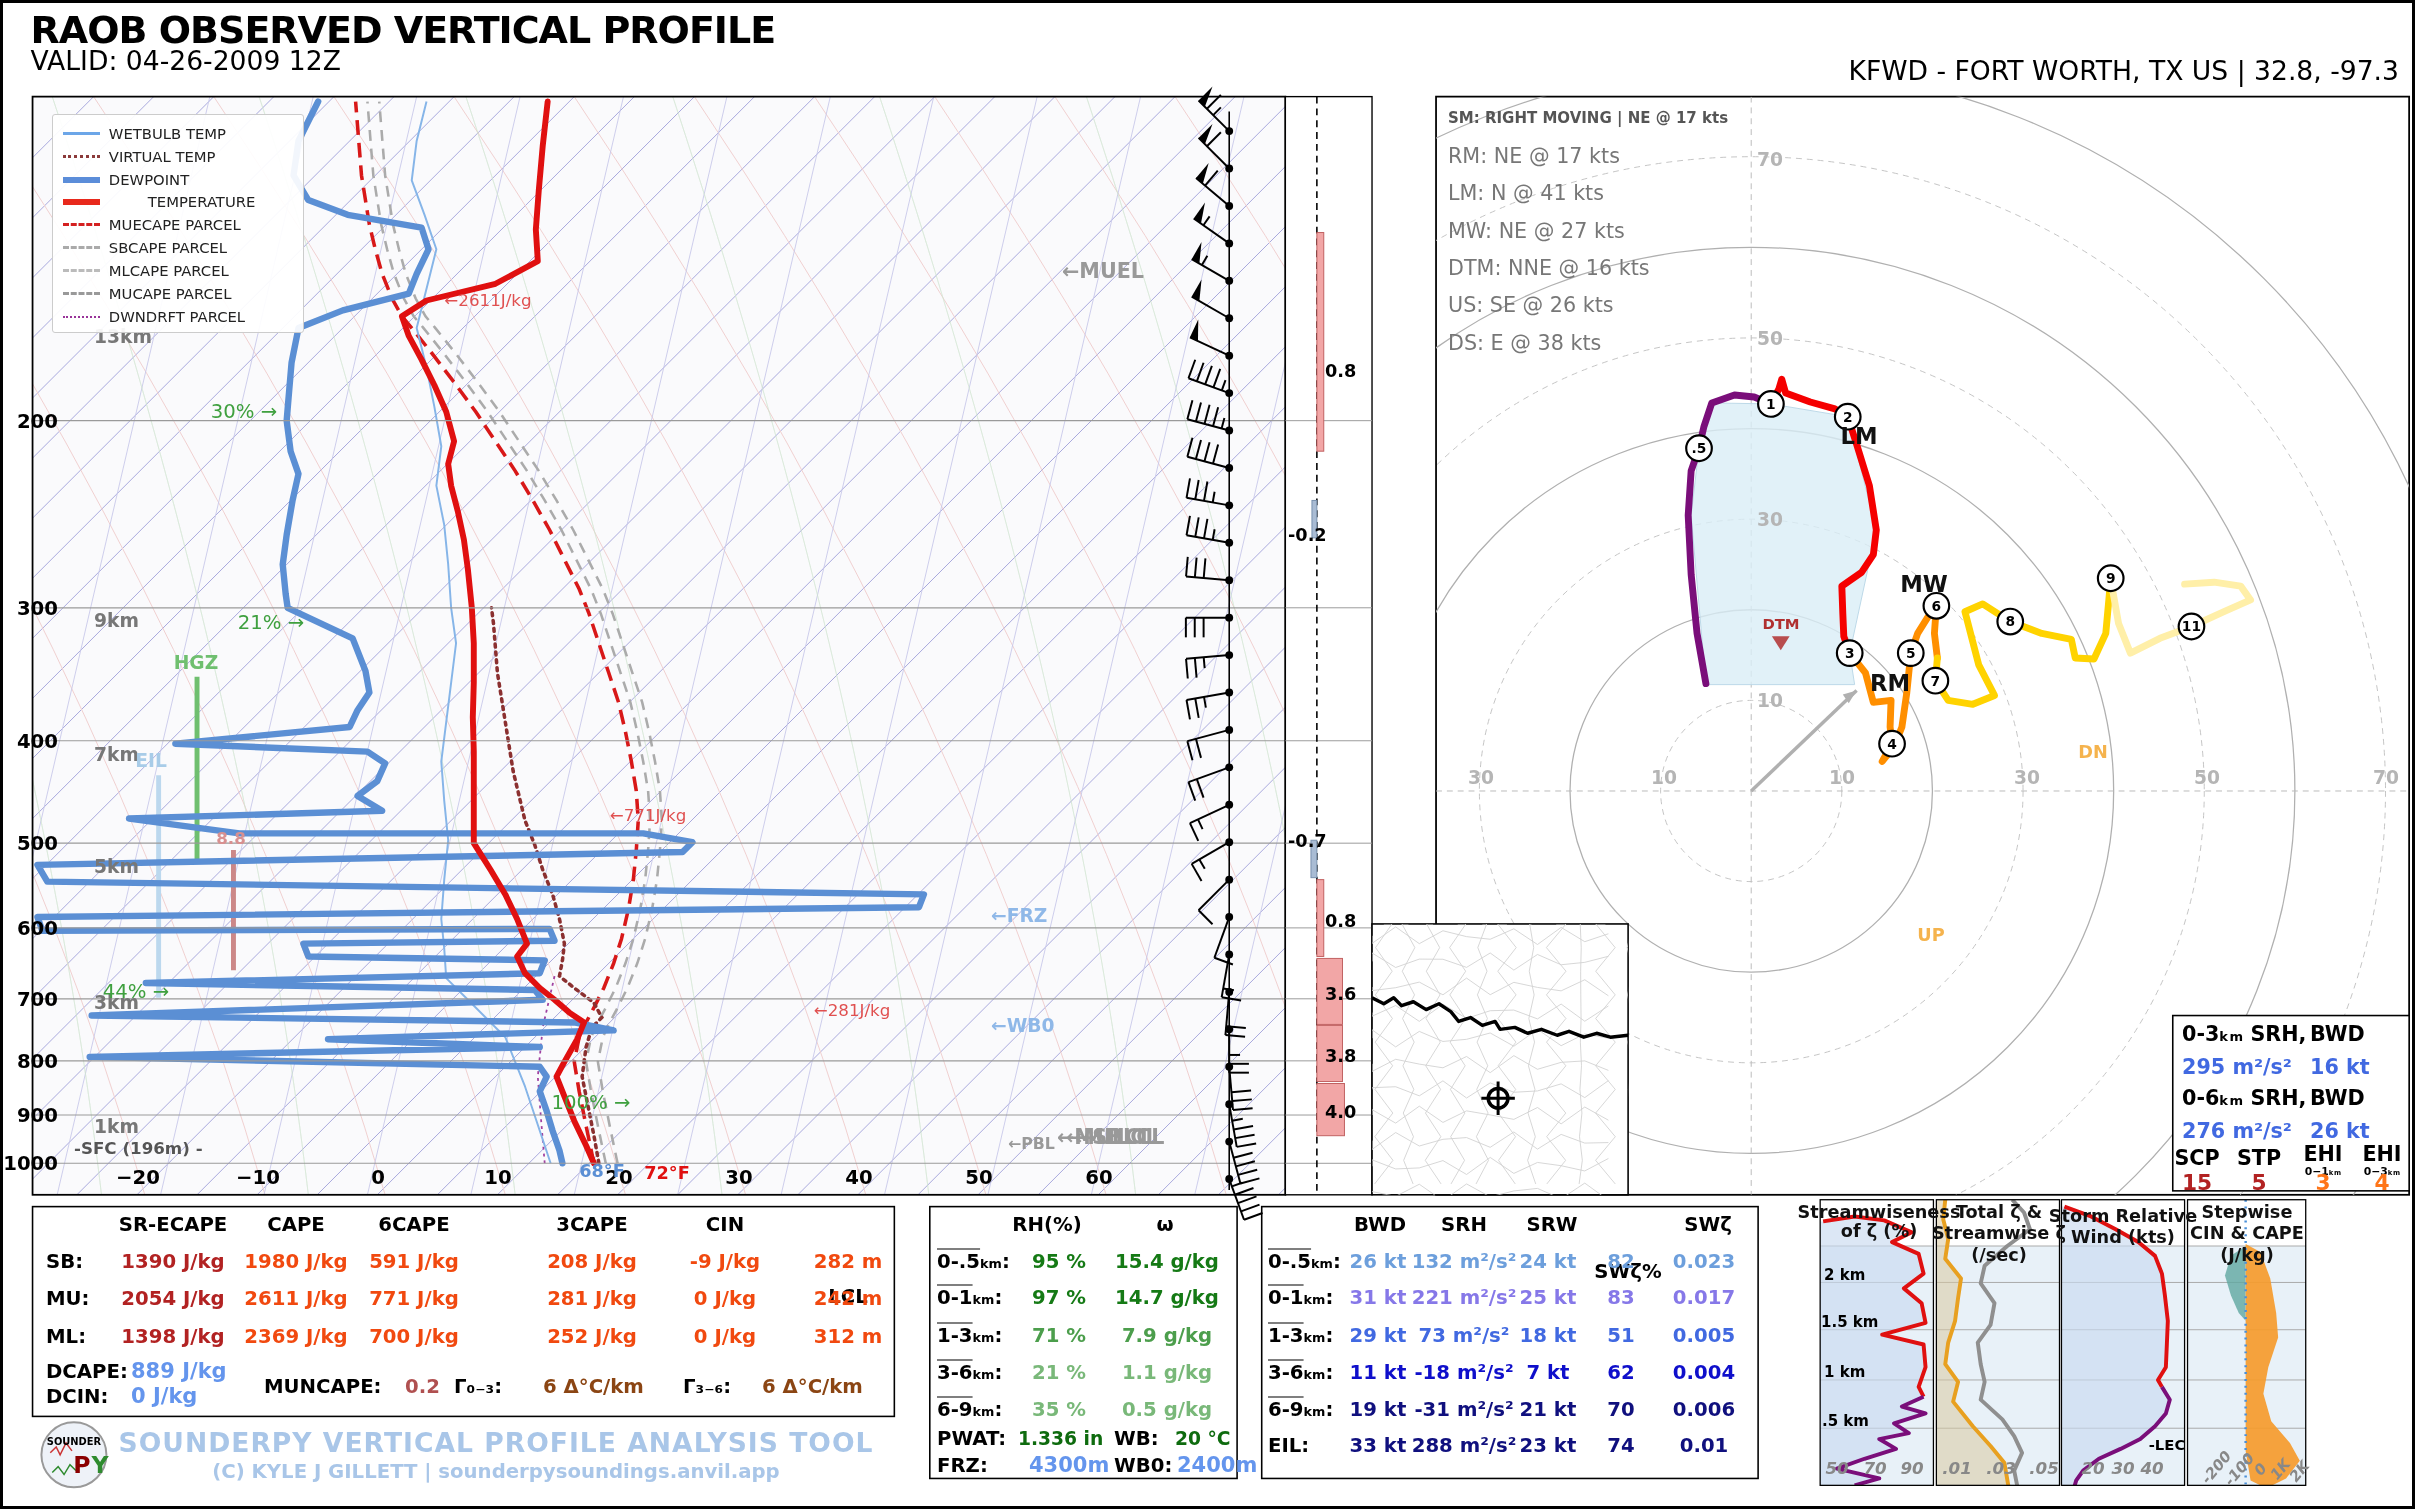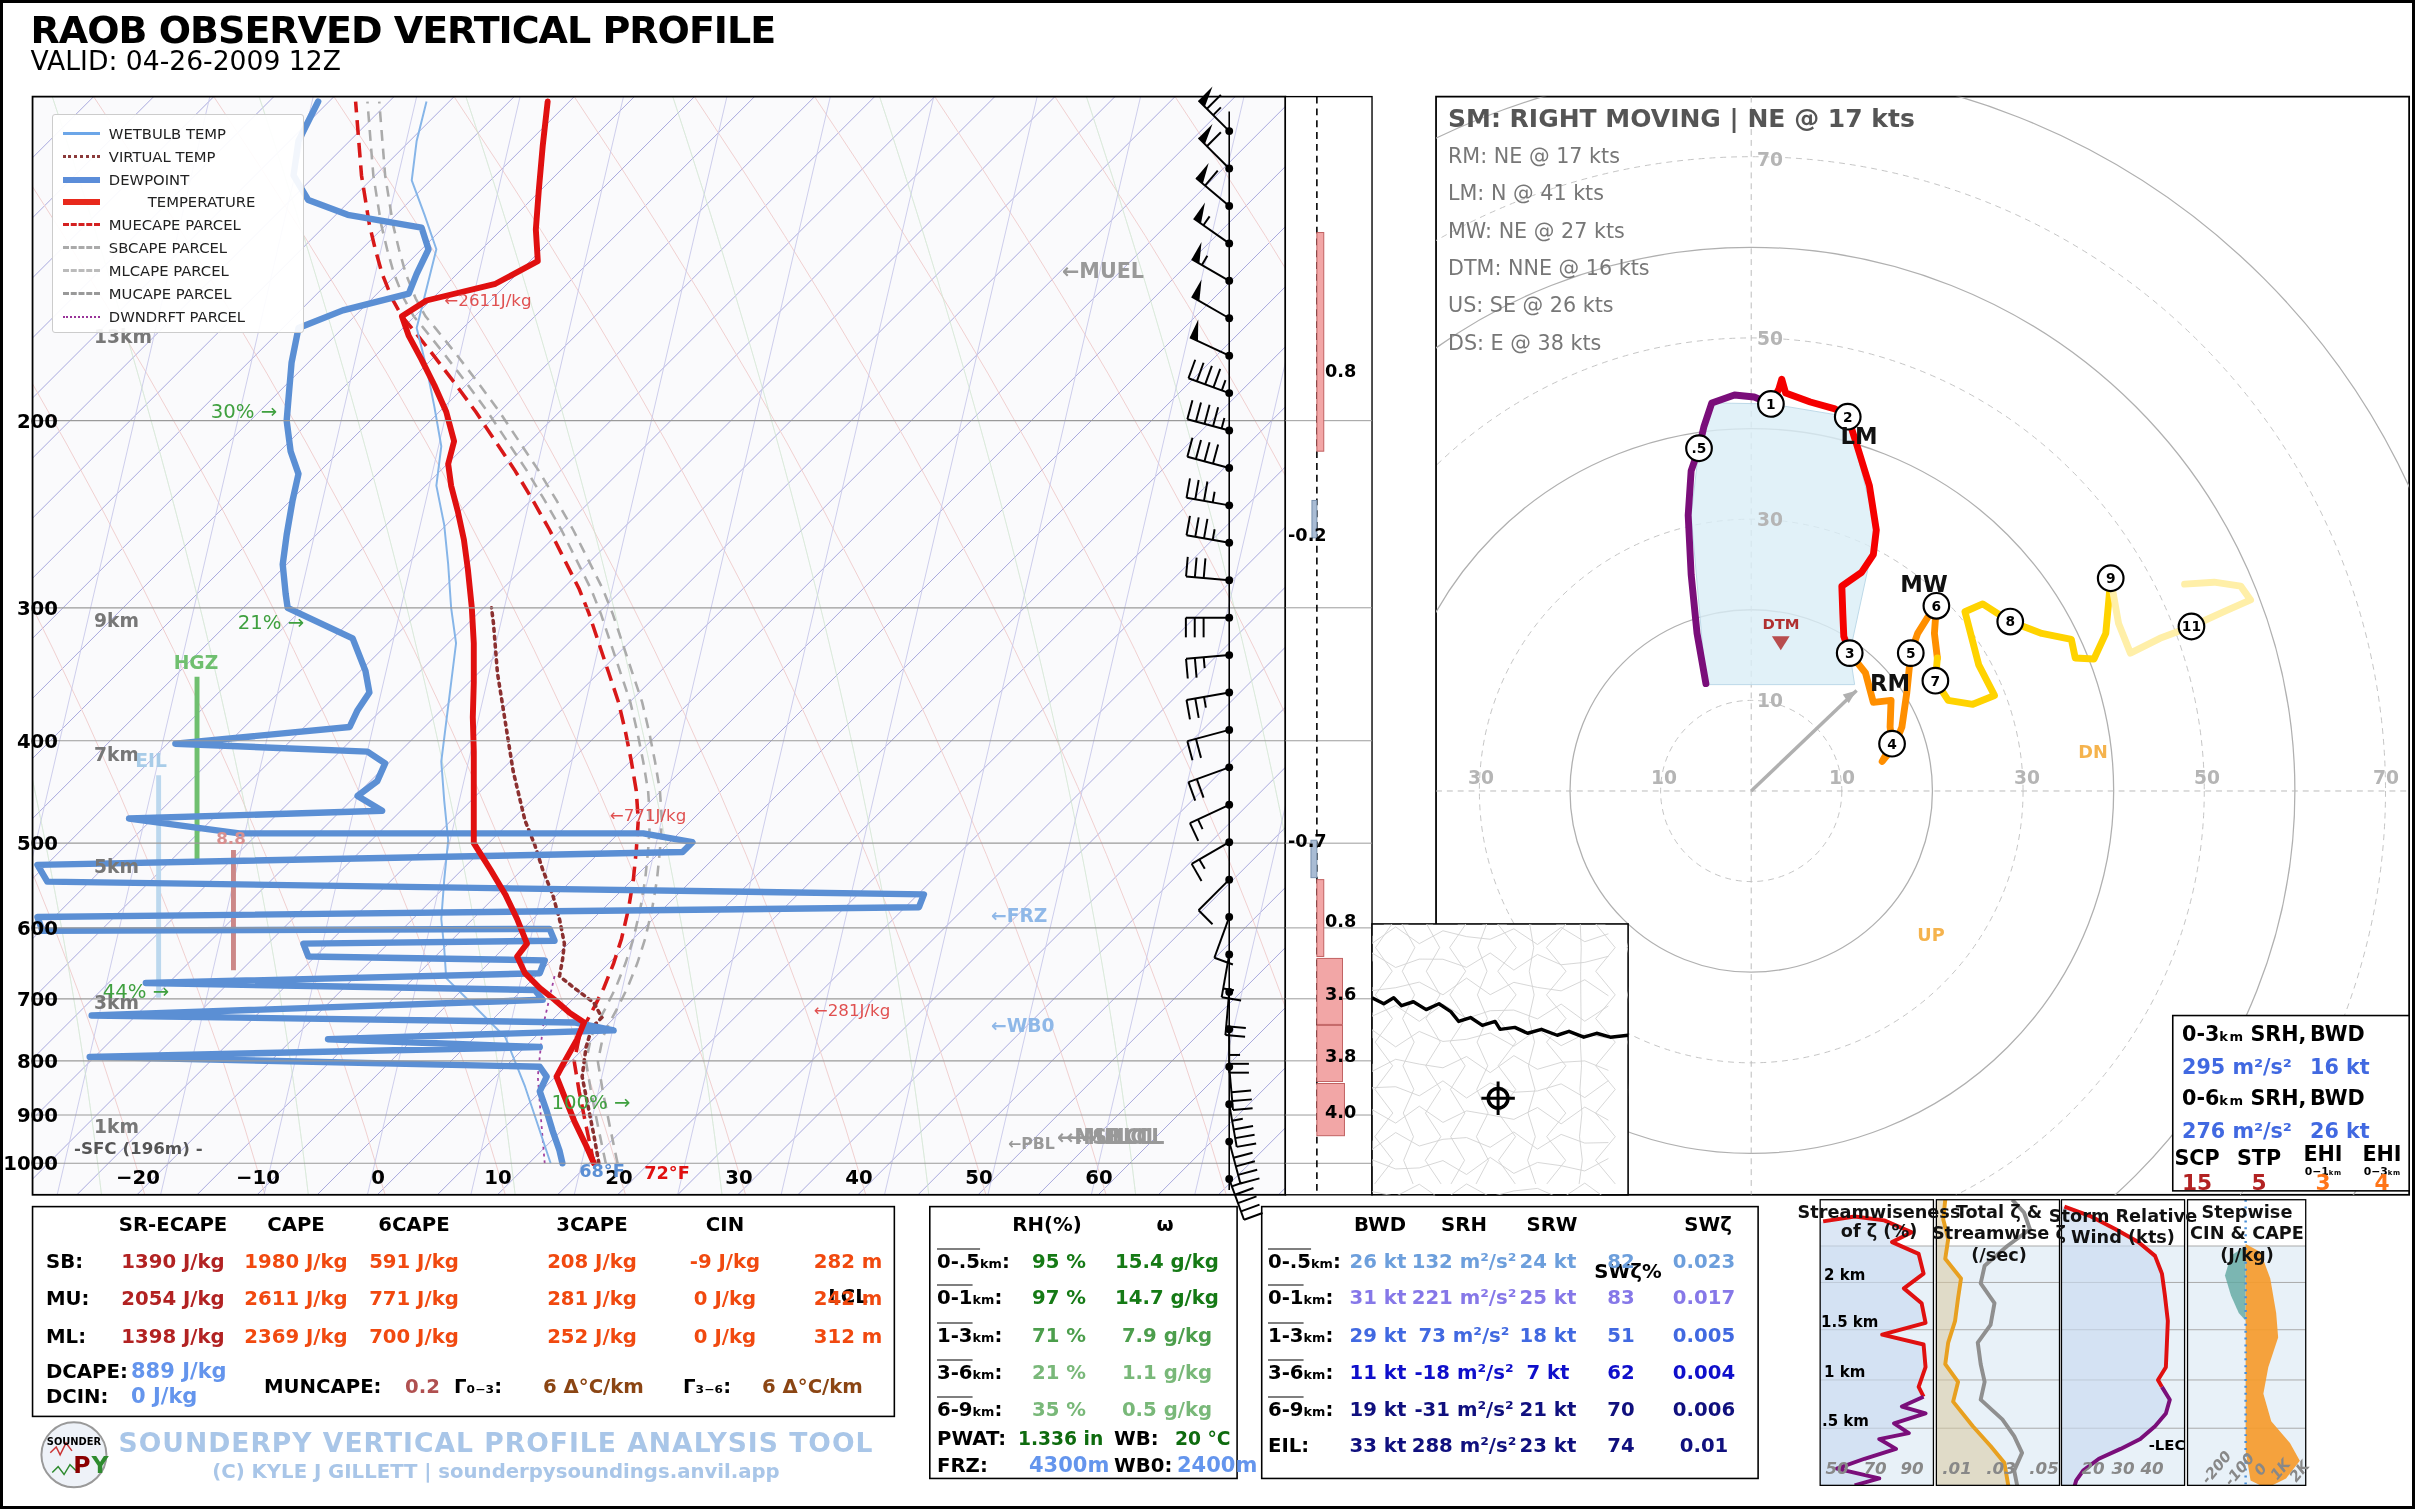--- a/index.html
+++ b/index.html
@@ -23,21 +23,21 @@
   .rdB{font-size:17.7px;font-weight:bold;color:#e01010;}
   .lbB{font-size:17.7px;font-weight:bold;color:#5b8fd4;}
   .gra{font-size:20.7px;font-weight:bold;color:#999;}
   .gra2{font-size:15.8px;font-weight:bold;color:#999;}
   .lba{font-size:18.7px;font-weight:bold;color:#8fb8e8;}
   .om{font-size:17.7px;font-weight:bold;color:#000;}
   .ring{font-size:18.7px;font-weight:bold;color:#b5b5b5;}
   .hb{font-size:22.7px;font-weight:bold;color:#111;}
   .dtm{font-size:14.8px;font-weight:bold;color:#b03030;}
   .org{font-size:17.7px;font-weight:bold;color:#f5b34d;}
-  .smb{font-size:25px;font-weight:bold;color:#555;}
+  .smb{font-size:15px;font-weight:bold;color:#555;}
   .sm{font-size:20.7px;color:#777;}
   .k{font-size:19.7px;font-weight:bold;color:#000;}
   .k2{font-size:20.7px;font-weight:bold;color:#000;}
   .rE{font-size:19.7px;font-weight:bold;color:#b22222;}
   .rO{font-size:19.7px;font-weight:bold;color:#f1490f;}
   .rB{font-size:21px;font-weight:bold;color:#6495ed;}
   .rBr{font-size:19.7px;font-weight:bold;color:#b05050;}
   .rL{font-size:19.7px;font-weight:bold;color:#8b4513;}
   .g0{font-size:18.7px;font-weight:bold;color:#0e6b0e;}
   .g1{font-size:19.7px;font-weight:bold;color:#157a15;}
@@ -505,20 +505,21 @@
       <rect x="30" y="1222" width="875" height="213" fill="none" stroke="#000" stroke-width="1.6"></rect>
       <rect x="941" y="1222" width="312" height="276" fill="none" stroke="#000" stroke-width="1.6"></rect>
       <rect x="1278" y="1222" width="504" height="276" fill="none" stroke="#000" stroke-width="1.6"></rect>
       <circle cx="72" cy="1474" r="33" fill="#eef2f8" stroke="#999" stroke-width="2"></circle>
       <polyline points="48,1472 54,1466 58,1474 64,1462 70,1470" fill="none" stroke="#cc3333" stroke-width="1.5"></polyline>
       <polyline points="50,1492 56,1486 62,1494 68,1484 74,1490" fill="none" stroke="#2e8b2e" stroke-width="1.5"></polyline>
     </svg>
 
   <div class="abs al h1" style="left:27.6px;top:26.6px">RAOB OBSERVED VERTICAL PROFILE</div>
   <div class="abs al h2" style="left:27.6px;top:57px">VALID: 04-26-2009 12Z</div>
+  <div class="abs ar stn" style="left:2396px;top:67px">KFWD - FORT WORTH, TX US | 32.8, -97.3</div>
 
   <div class="legend" id="legendBox">
       <div class="lgrow" style="top: 7.9px;">
         <span class="lgsw ls0"></span>
         <span class="lgtx">WETBULB TEMP</span>
       </div>
       <div class="lgrow" style="top: 31px;">
         <span class="lgsw ls1"></span>
         <span class="lgtx">VIRTUAL TEMP</span>
       </div>

